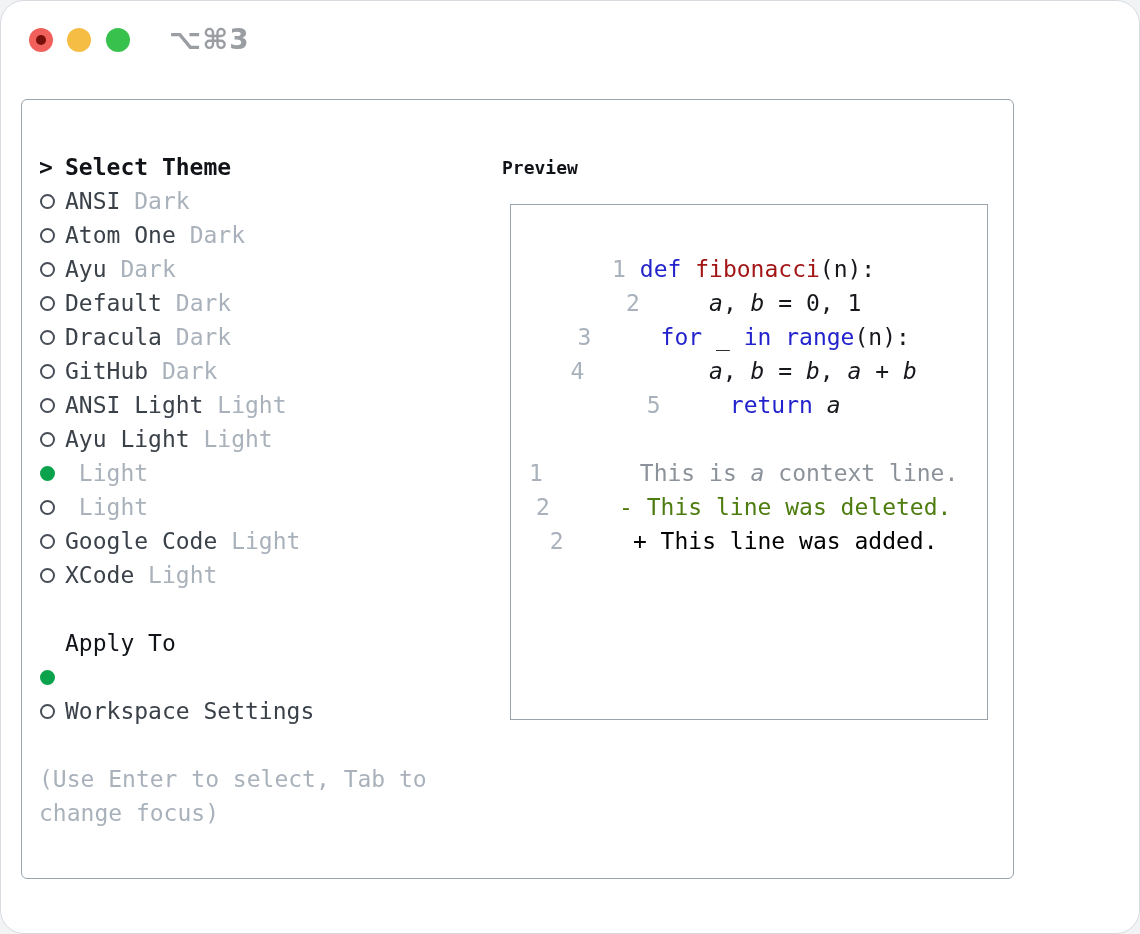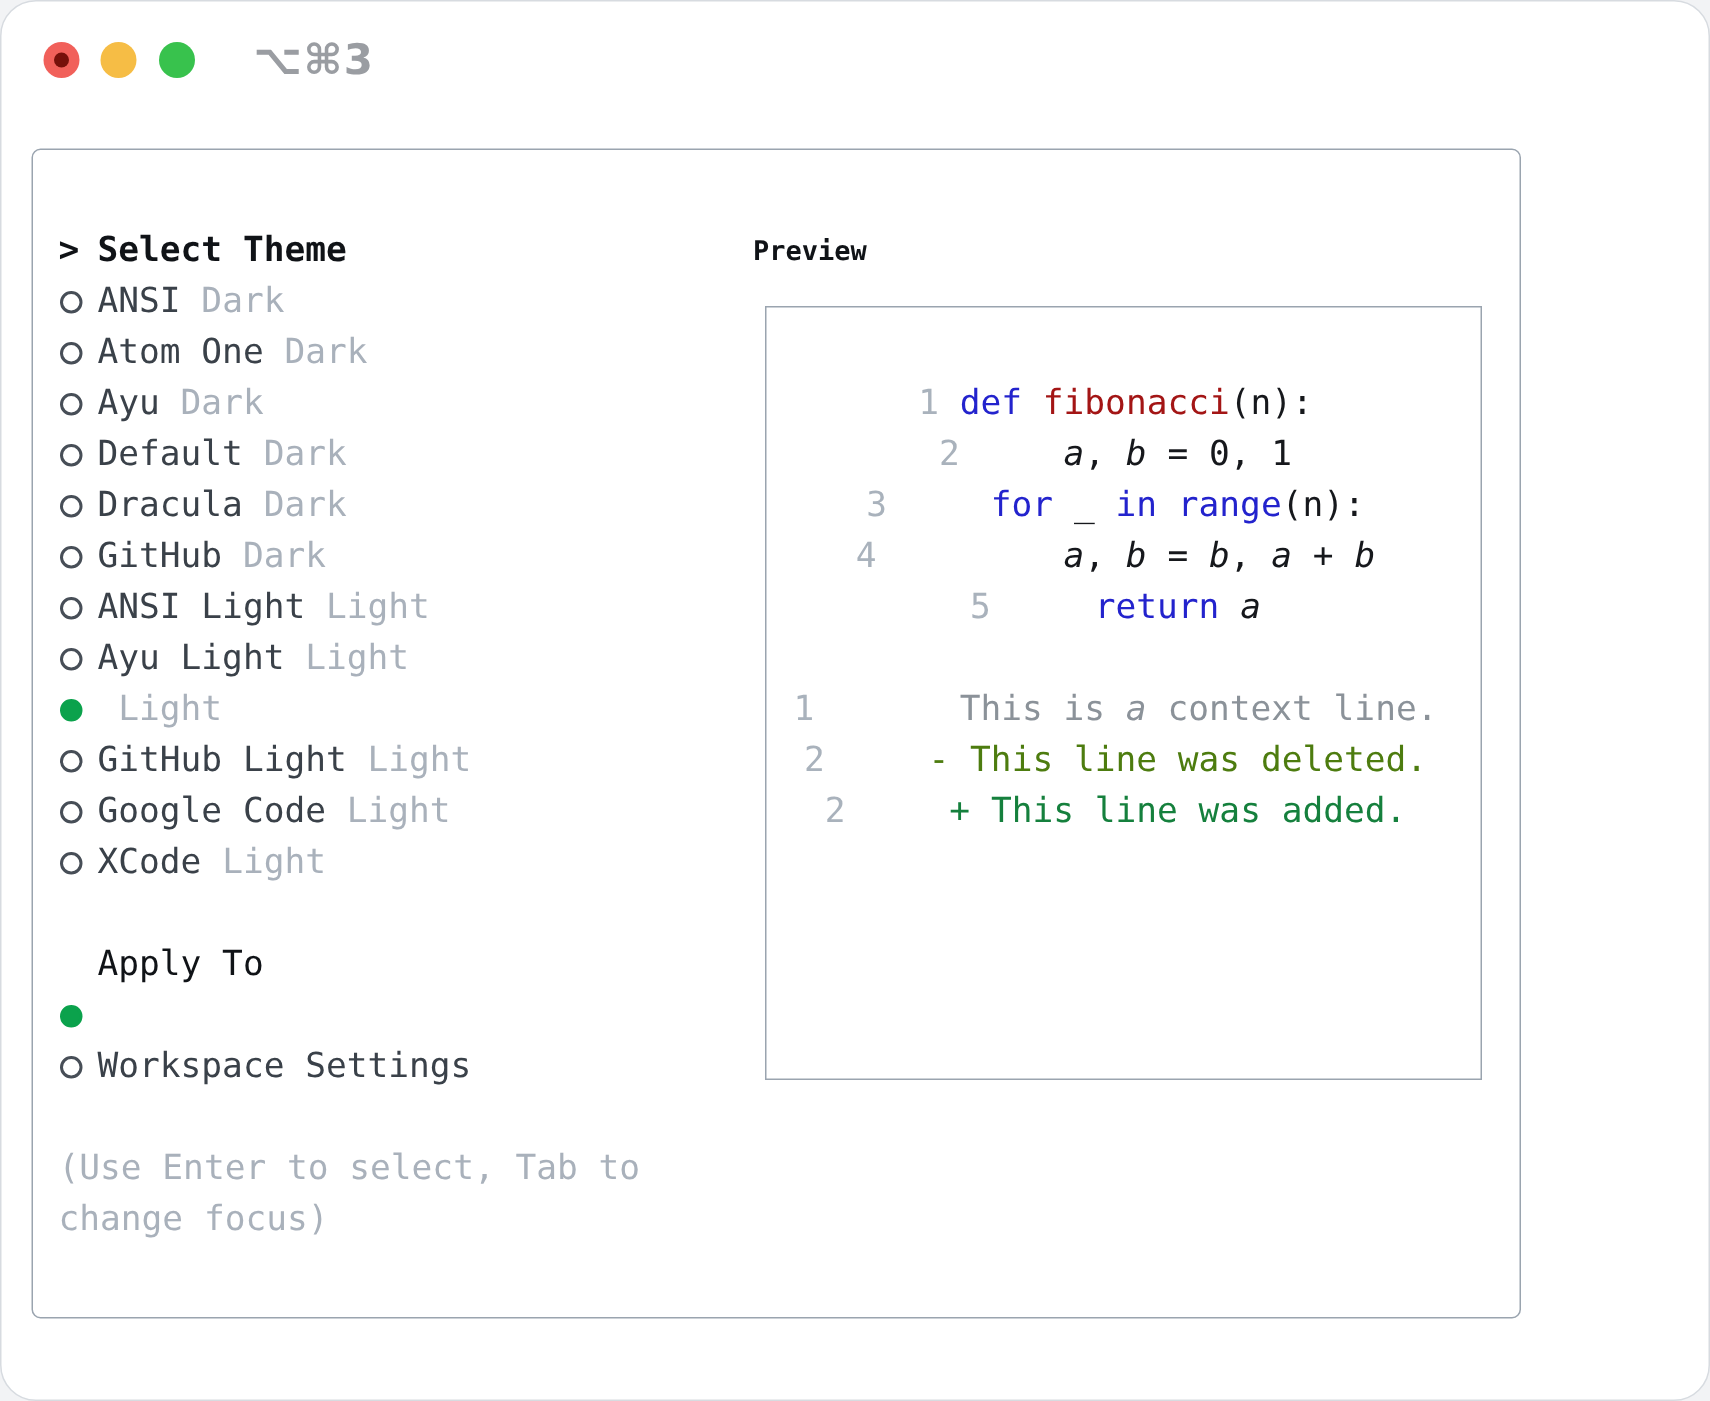--- a/index.html
+++ b/index.html
@@ -66,21 +66,21 @@
     font-size:23px;line-height:34px;white-space:pre;
     font-family:"DejaVu Sans Mono","Liberation Mono",monospace;
   }
   .cline{height:34px;}
   .seg-num{color:#a9b2bc;}
   .seg-plain{color:#16181c;}
   .seg-kw{color:#2323cd;}
   .seg-fn{color:#a31515;}
   .seg-ctx{color:#8b9299;}
   .seg-del{color:#4d7c0f;}
-  .seg-add{color:#15803d;}
+  .seg-add{color:#000000;}
   .it{font-style:italic;}
 </style>
 </head>
 <body>
 
 <div class="app">
 
   <div class="titlebar">
     <div class="light red"></div>
     <div class="light yellow"></div>
@@ -98,21 +98,21 @@
       <div id="theme-list">
           <div class="row item"><span class="marker"><span class="ring"></span></span><span class="tname">ANSI</span><span class="tvar"> Dark</span></div>
           <div class="row item"><span class="marker"><span class="ring"></span></span><span class="tname">Atom One</span><span class="tvar"> Dark</span></div>
           <div class="row item"><span class="marker"><span class="ring"></span></span><span class="tname">Ayu</span><span class="tvar"> Dark</span></div>
           <div class="row item"><span class="marker"><span class="ring"></span></span><span class="tname">Default</span><span class="tvar"> Dark</span></div>
           <div class="row item"><span class="marker"><span class="ring"></span></span><span class="tname">Dracula</span><span class="tvar"> Dark</span></div>
           <div class="row item"><span class="marker"><span class="ring"></span></span><span class="tname">GitHub</span><span class="tvar"> Dark</span></div>
           <div class="row item"><span class="marker"><span class="ring"></span></span><span class="tname">ANSI Light</span><span class="tvar"> Light</span></div>
           <div class="row item"><span class="marker"><span class="ring"></span></span><span class="tname">Ayu Light</span><span class="tvar"> Light</span></div>
           <div class="row item selected"><span class="marker filled"><span class="ring"></span></span><span class="tvar"> Light</span></div>
-          <div class="row item"><span class="marker"><span class="ring"></span></span><span class="tname">GitHub Light</span><span class="tvar"> Light</span></div>
+          <div class="row item"><span class="marker"><span class="ring"></span></span><span class="tvar"> Light</span></div>
           <div class="row item"><span class="marker"><span class="ring"></span></span><span class="tname">Google Code</span><span class="tvar"> Light</span></div>
           <div class="row item"><span class="marker"><span class="ring"></span></span><span class="tname">XCode</span><span class="tvar"> Light</span></div>
         </div>
 
       <div class="spacer"></div>
 
       <div class="row">
         <span class="prompt"> </span><span class="apply-title">Apply To</span>
       </div>
 

